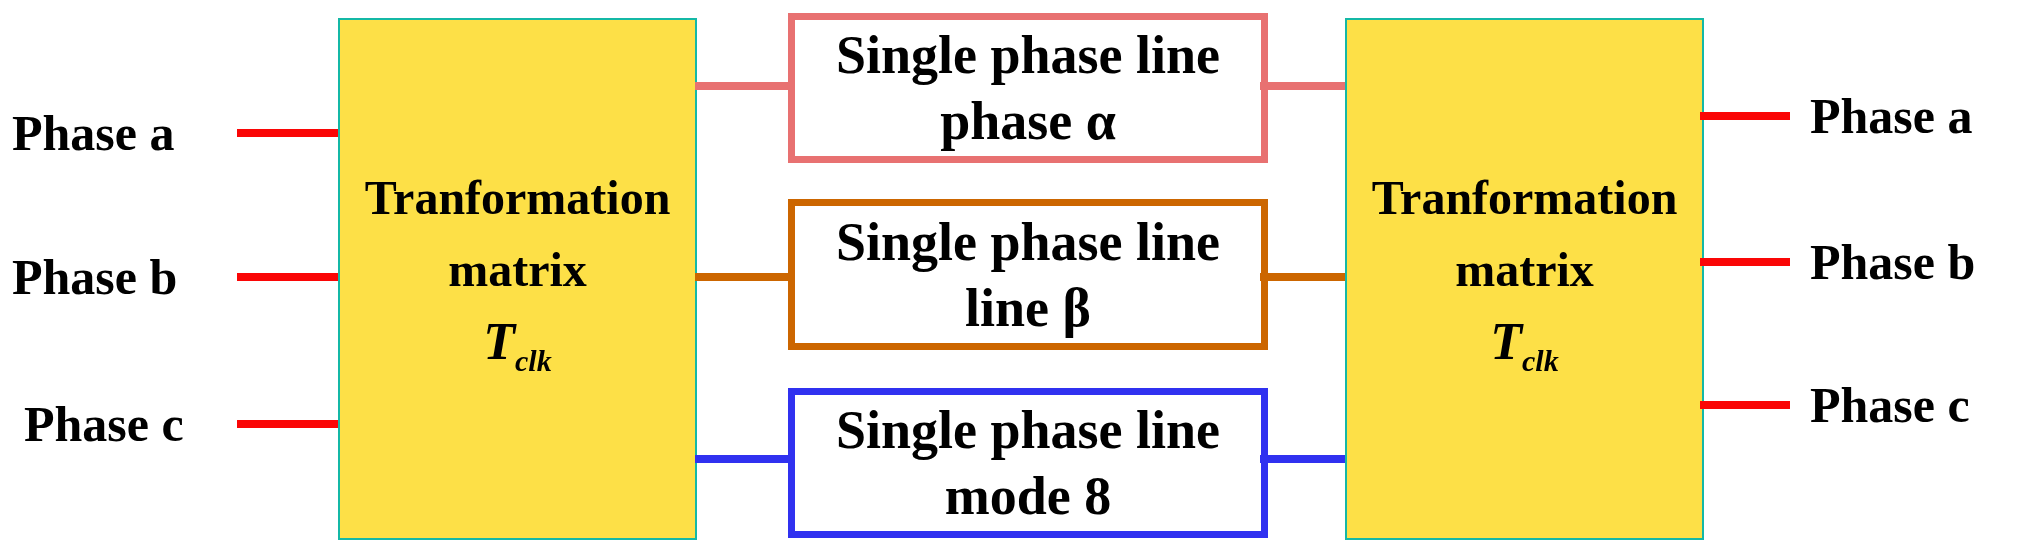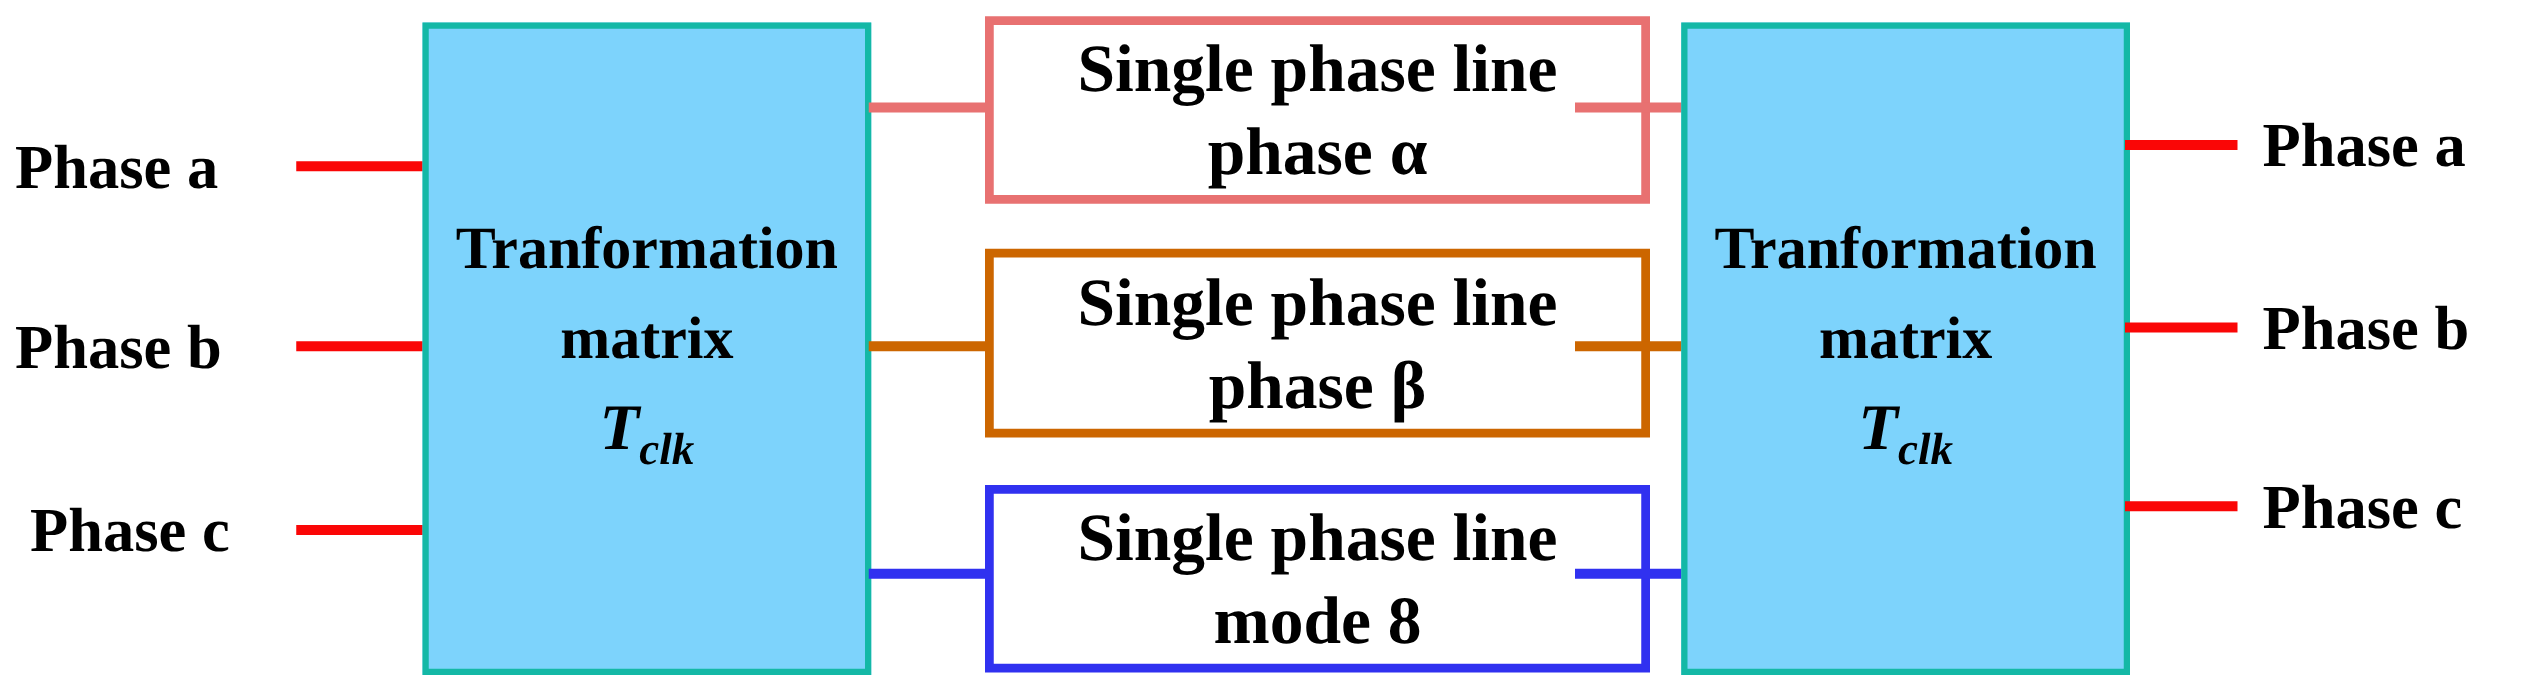--- a/index.html
+++ b/index.html
@@ -27,39 +27,39 @@
   .wire-red    { background: #fa0606; }
   .wire-salmon { background: #e87171; }
   .wire-orange { background: #cc6600; }
   .wire-blue   { background: #3031f0; }
 
   .matrix-box {
     position: absolute;
     top: 18px;
     width: 359px;
     height: 522px;
-    background: #7dd3fc;
-    border: 5px solid #14b8a6;
+    background: #fde047;
+    border: 2px solid #14b8a6;
     display: flex;
     flex-direction: column;
     align-items: center;
     justify-content: center;
     text-align: center;
     font-size: 48px;
     line-height: 72px;
   }
   .matrix-box-left  { left: 338px; }
   .matrix-box-right { left: 1345px; }
   .t-symbol { font-style: italic; font-size: 52px; }
-  .t-sub    { font-style: italic; font-size: 36px; vertical-align: -12px; }
+  .t-sub    { font-style: italic; font-size: 30px; vertical-align: -12px; }
 
   .mode-box {
     position: absolute;
     left: 788px;
-    width: 532px;
+    width: 480px;
     background: #ffffff;
     border-style: solid;
     border-width: 7px;
     display: flex;
     flex-direction: column;
     align-items: center;
     justify-content: center;
     text-align: center;
     font-size: 54px;
     line-height: 66px;
@@ -93,21 +93,21 @@
   <div class="wire wire-salmon" style="left:695px; top:82px; width:95px;"></div>
   <div class="wire wire-orange" style="left:695px; top:273px; width:95px;"></div>
   <div class="wire wire-blue" style="left:695px; top:455px; width:95px;"></div>
 
   <div class="mode-box mode-alpha">
     <div>Single phase line</div>
     <div>phase α</div>
   </div>
   <div class="mode-box mode-beta">
     <div>Single phase line</div>
-    <div>phase β</div>
+    <div>line β</div>
   </div>
   <div class="mode-box mode-zero">
     <div>Single phase line</div>
     <div>mode 8</div>
   </div>
 
   <div class="wire wire-salmon" style="left:1260px; top:82px; width:87px;"></div>
   <div class="wire wire-orange" style="left:1260px; top:273px; width:87px;"></div>
   <div class="wire wire-blue" style="left:1260px; top:455px; width:87px;"></div>
 

